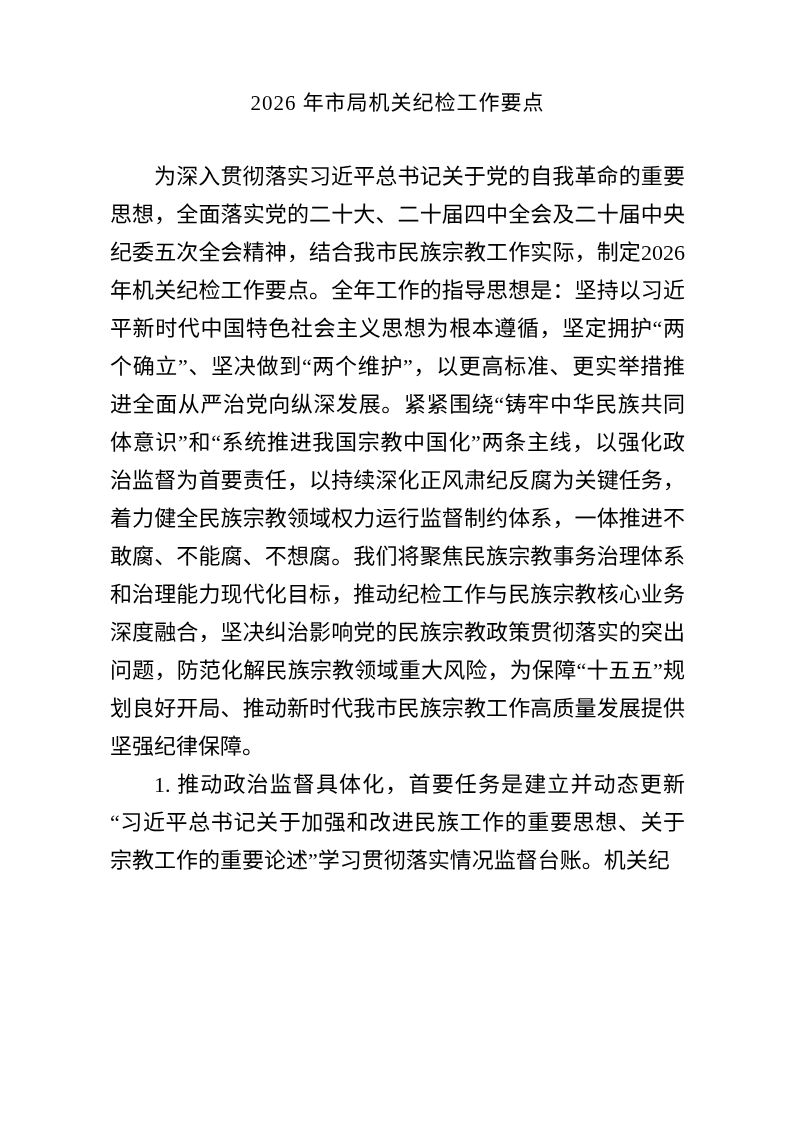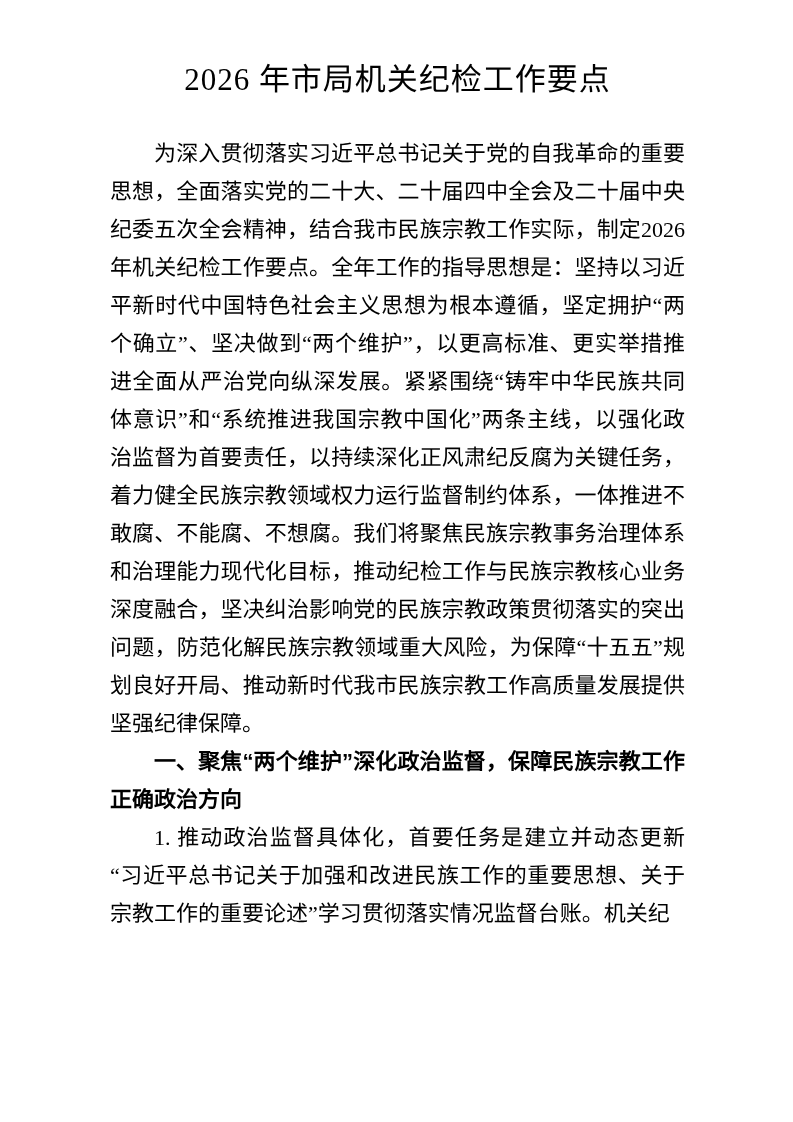--- a/index.html
+++ b/index.html
@@ -16,22 +16,22 @@
     color: #000000;
     overflow: hidden;
     box-sizing: border-box;
     font-family: "Liberation Serif", "DejaVu Serif", serif;
   }
   .content {
     margin: 0 108px 0 110px; 
   }
   .doc-title {
     margin: 0;
-    padding-top: 57px;
-    font-size: 31px;
+    padding-top: 80px;
+    font-size: 21px;
     line-height: 46px;
     font-weight: normal;
     text-align: center;
     letter-spacing: 1px;
     white-space: nowrap;
   }
   .para {
     margin: 0;
     font-size: 22px;
     line-height: 38px;
@@ -57,17 +57,16 @@
 </style>
 </head>
 <body>
 
 <div class="page">
   <div class="content">
     <h1 class="doc-title">2026 年市局机关纪检工作要点</h1>
 
     <p class="para intro">为深入贯彻落实习近平总书记关于党的自我革命的重要思想，全面落实党的二十大、二十届四中全会及二十届中央纪委五次全会精神，结合我市民族宗教工作实际，制定2026 年机关纪检工作要点。全年工作的指导思想是：坚持以习近平新时代中国特色社会主义思想为根本遵循，坚定拥护“两个确立”、坚决做到“两个维护”，以更高标准、更实举措推进全面从严治党向纵深发展。紧紧围绕“铸牢中华民族共同体意识”和“系统推进我国宗教中国化”两条主线，以强化政治监督为首要责任，以持续深化正风肃纪反腐为关键任务，着力健全民族宗教领域权力运行监督制约体系，一体推进不敢腐、不能腐、不想腐。我们将聚焦民族宗教事务治理体系和治理能力现代化目标，推动纪检工作与民族宗教核心业务深度融合，坚决纠治影响党的民族宗教政策贯彻落实的突出问题，防范化解民族宗教领域重大风险，为保障“十五五”规划良好开局、推动新时代我市民族宗教工作高质量发展提供坚强纪律保障。</p>
 
-    <h2 class="section-heading">一、聚焦“两个维护”深化政治监督，保障民族宗教工作正确政治方向</h2>
 
     <p class="para">1. 推动政治监督具体化，首要任务是建立并动态更新“习近平总书记关于加强和改进民族工作的重要思想、关于宗教工作的重要论述”学习贯彻落实情况监督台账。机关纪</p>
   </div>
 </div>
 
 </body></html>

